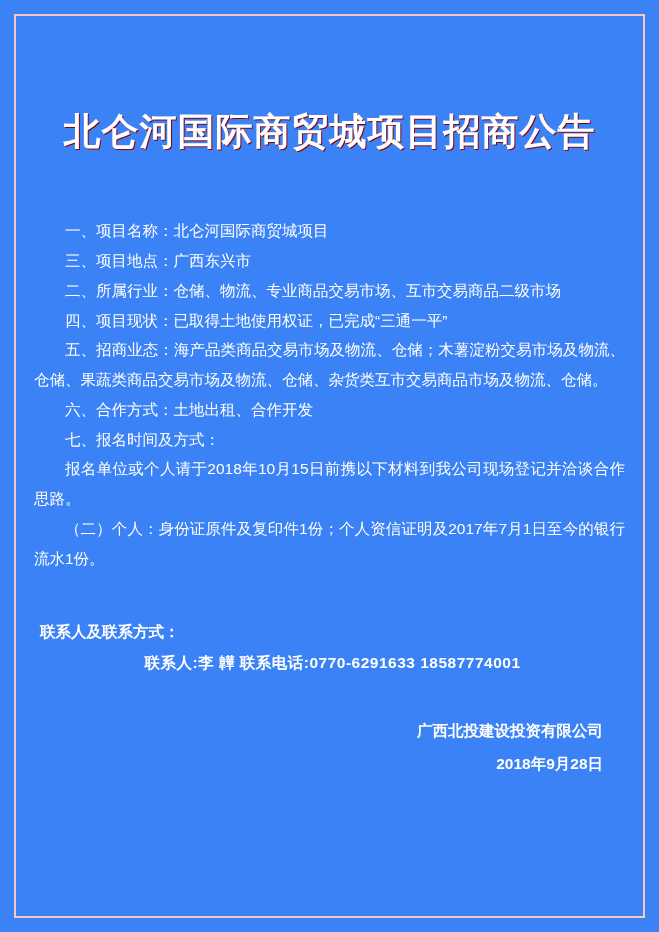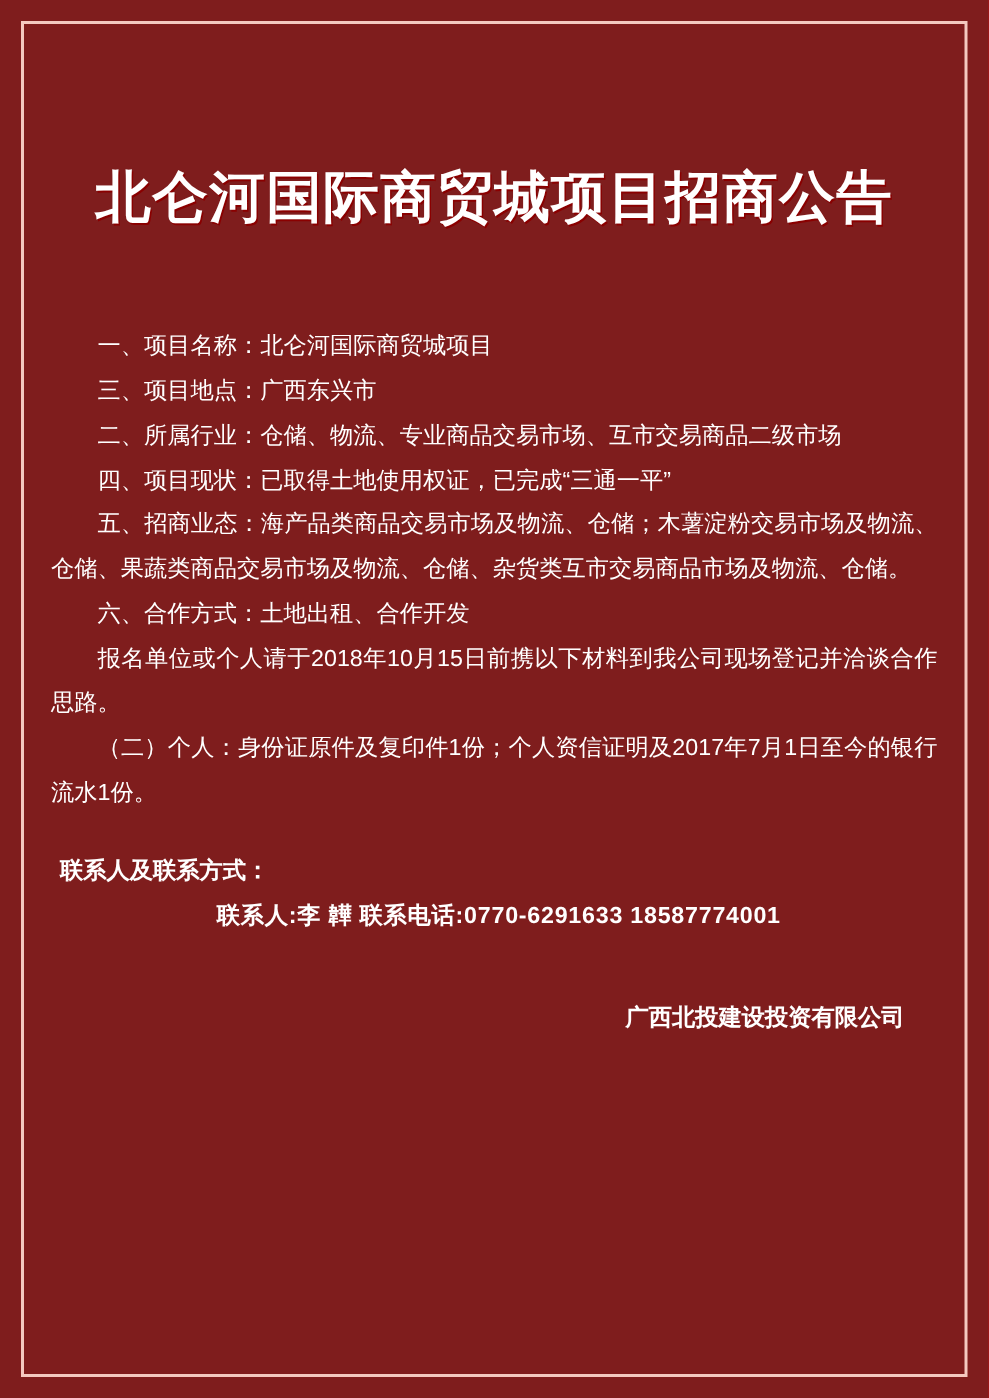--- a/index.html
+++ b/index.html
@@ -10,21 +10,21 @@
     width: 659px;
     height: 932px;
     background: #e30b0b;
     font-family: "Liberation Sans", sans-serif;
     overflow: hidden;
   }
   .poster {
     position: relative;
     width: 659px;
     height: 932px;
-    background: #7f1d1d;
+    background: #3b82f6;
     box-sizing: border-box;
   }
   .frame {
     position: absolute;
     left: 14px;
     top: 14px;
     right: 14px;
     bottom: 14px;
     border: 2px solid #f4c9c0;
     box-sizing: border-box;
@@ -54,21 +54,21 @@
     font-size: 15.5px;
     font-weight: normal;
     line-height: 1.92;
     text-align: justify;
   }
   .para {
     margin: 0;
     text-indent: 2em;
   }
   .contact-block {
-    margin-top: 22px;
+    margin-top: 44px;
     color: #ffffff;
     font-size: 15.5px;
     font-weight: bold;
     line-height: 1.95;
   }
   .contact-line {
     margin: 0;
     padding-left: 6px;
   }
   .gap-wide { letter-spacing: 0.5px; text-align: center; }
@@ -92,27 +92,29 @@
 
     <div class="title">北仑河国际商贸城项目招商公告</div>
 
     <div class="body-block">
       <p class="para">一、项目名称：北仑河国际商贸城项目</p>
       <p class="para">三、项目地点：广西东兴市</p>
       <p class="para">二、所属行业：仓储、物流、专业商品交易市场、互市交易商品二级市场</p>
       <p class="para">四、项目现状：已取得土地使用权证，已完成“三通一平”</p>
       <p class="para">五、招商业态：海产品类商品交易市场及物流、仓储；木薯淀粉交易市场及物流、仓储、果蔬类商品交易市场及物流、仓储、杂货类互市交易商品市场及物流、仓储。</p>
       <p class="para">六、合作方式：土地出租、合作开发</p>
+      <p class="para">七、报名时间及方式：</p>
       <p class="para">报名单位或个人请于2018年10月15日前携以下材料到我公司现场登记并洽谈合作思路。</p>
       <p class="para">（二）个人：身份证原件及复印件1份；个人资信证明及2017年7月1日至今的银行流水1份。</p>
     </div>
 
     <div class="contact-block">
       <p class="contact-line">联系人及联系方式：</p>
       <p class="contact-line gap-wide">联系人:李  韡    联系电话:0770-6291633    18587774001</p>
     </div>
 
     <div class="sign-block">
       <p class="sign-line">广西北投建设投资有限公司</p>
+      <p class="sign-line">2018年9月28日</p>
     </div>
 
   </div>
 </div>
 
 </body></html>

